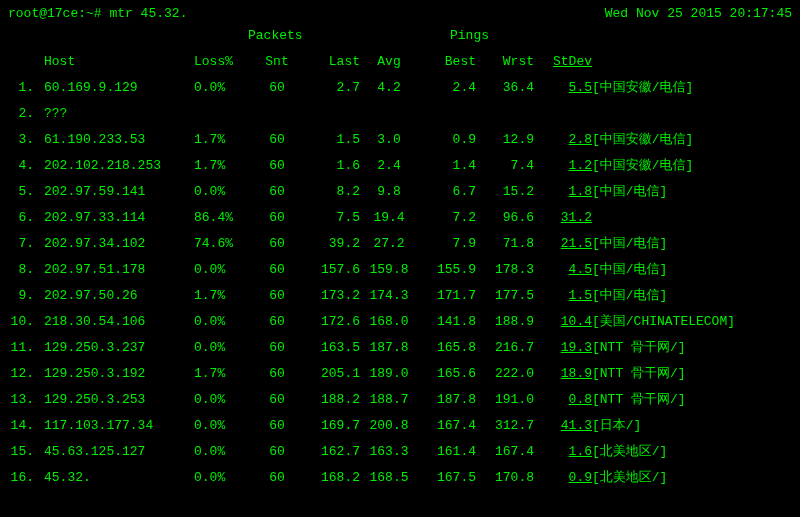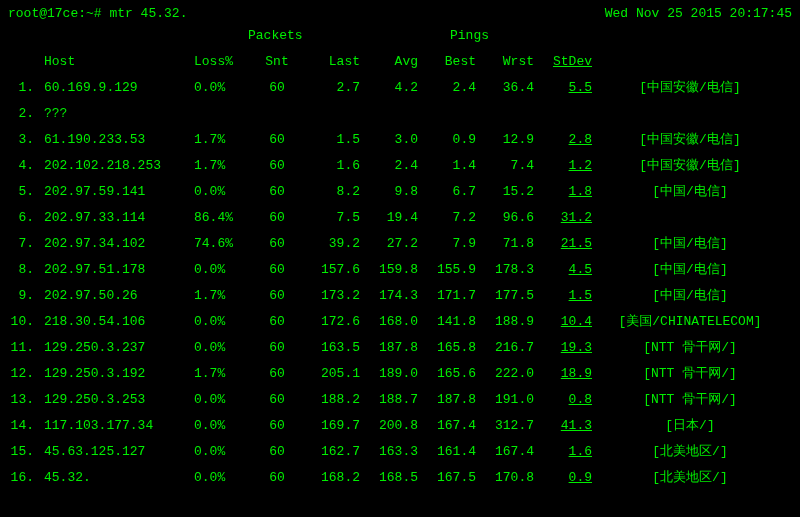--- a/index.html
+++ b/index.html
@@ -37,25 +37,25 @@
     display: flex;
     align-items: center;
     height: 26px;
     line-height: 26px;
   }
   .col-idx { width: 36px; text-align: right; padding-right: 10px; }
   .col-host { width: 150px; text-align: left; }
   .col-loss { width: 58px; text-align: left; }
   .col-snt  { width: 50px; text-align: center; }
   .col-last { width: 58px; text-align: right; }
-  .col-avg  { width: 58px; text-align: right; }
+  .col-avg  { width: 58px; text-align: center; }
   .col-best { width: 58px; text-align: right; }
   .col-wrst { width: 58px; text-align: right; }
   .col-stdev{ width: 58px; text-align: right; text-decoration: underline; }
-  .col-loc  { flex: 1; text-align: center; padding-right: 4px; }
+  .col-loc  { flex: 1; text-align: left; padding-right: 4px; }
   .hdr { font-weight: normal; }
 </style>
 </head>
 <body>
 
 <div class="topbar">
   <span class="prompt">root@17ce:~# mtr 45.32.</span>
   <span class="timestamp">Wed Nov 25 2015 20:17:45</span>
 </div>
 

